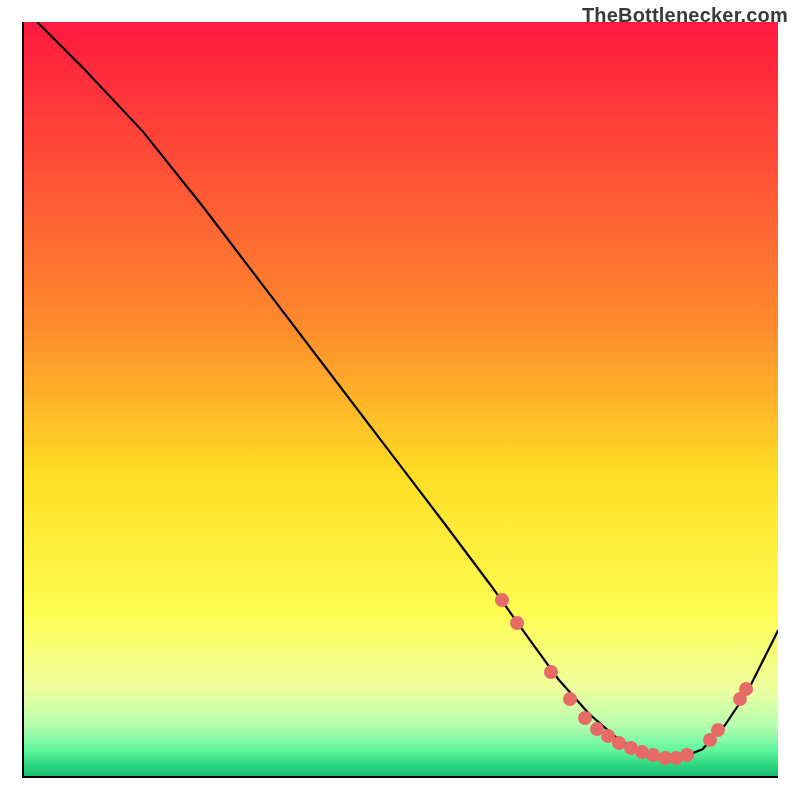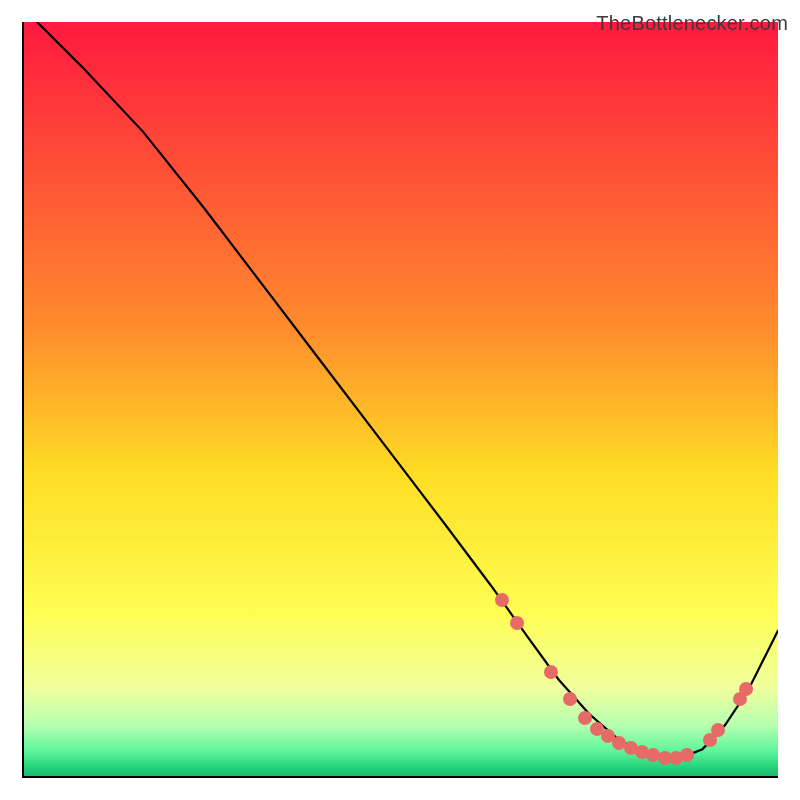--- a/index.html
+++ b/index.html
@@ -11,25 +11,25 @@
     overflow: hidden;
     font-family: Arial, sans-serif;
   }
   .container {
     position: relative;
     width: 800px;
     height: 800px;
   }
   .attribution {
     position: absolute;
-    top: 12px;
+    top: 4px;
     right: 12px;
     font-size: 20px;
     color: #3a3a3a;
-    font-weight: 400;
+    font-weight: 700;
     letter-spacing: 0.2px;
     z-index: 5;
   }
   .plot-area {
     position: absolute;
     left: 22px;
     top: 22px;
     width: 756px;
     height: 756px;
     box-sizing: border-box;

